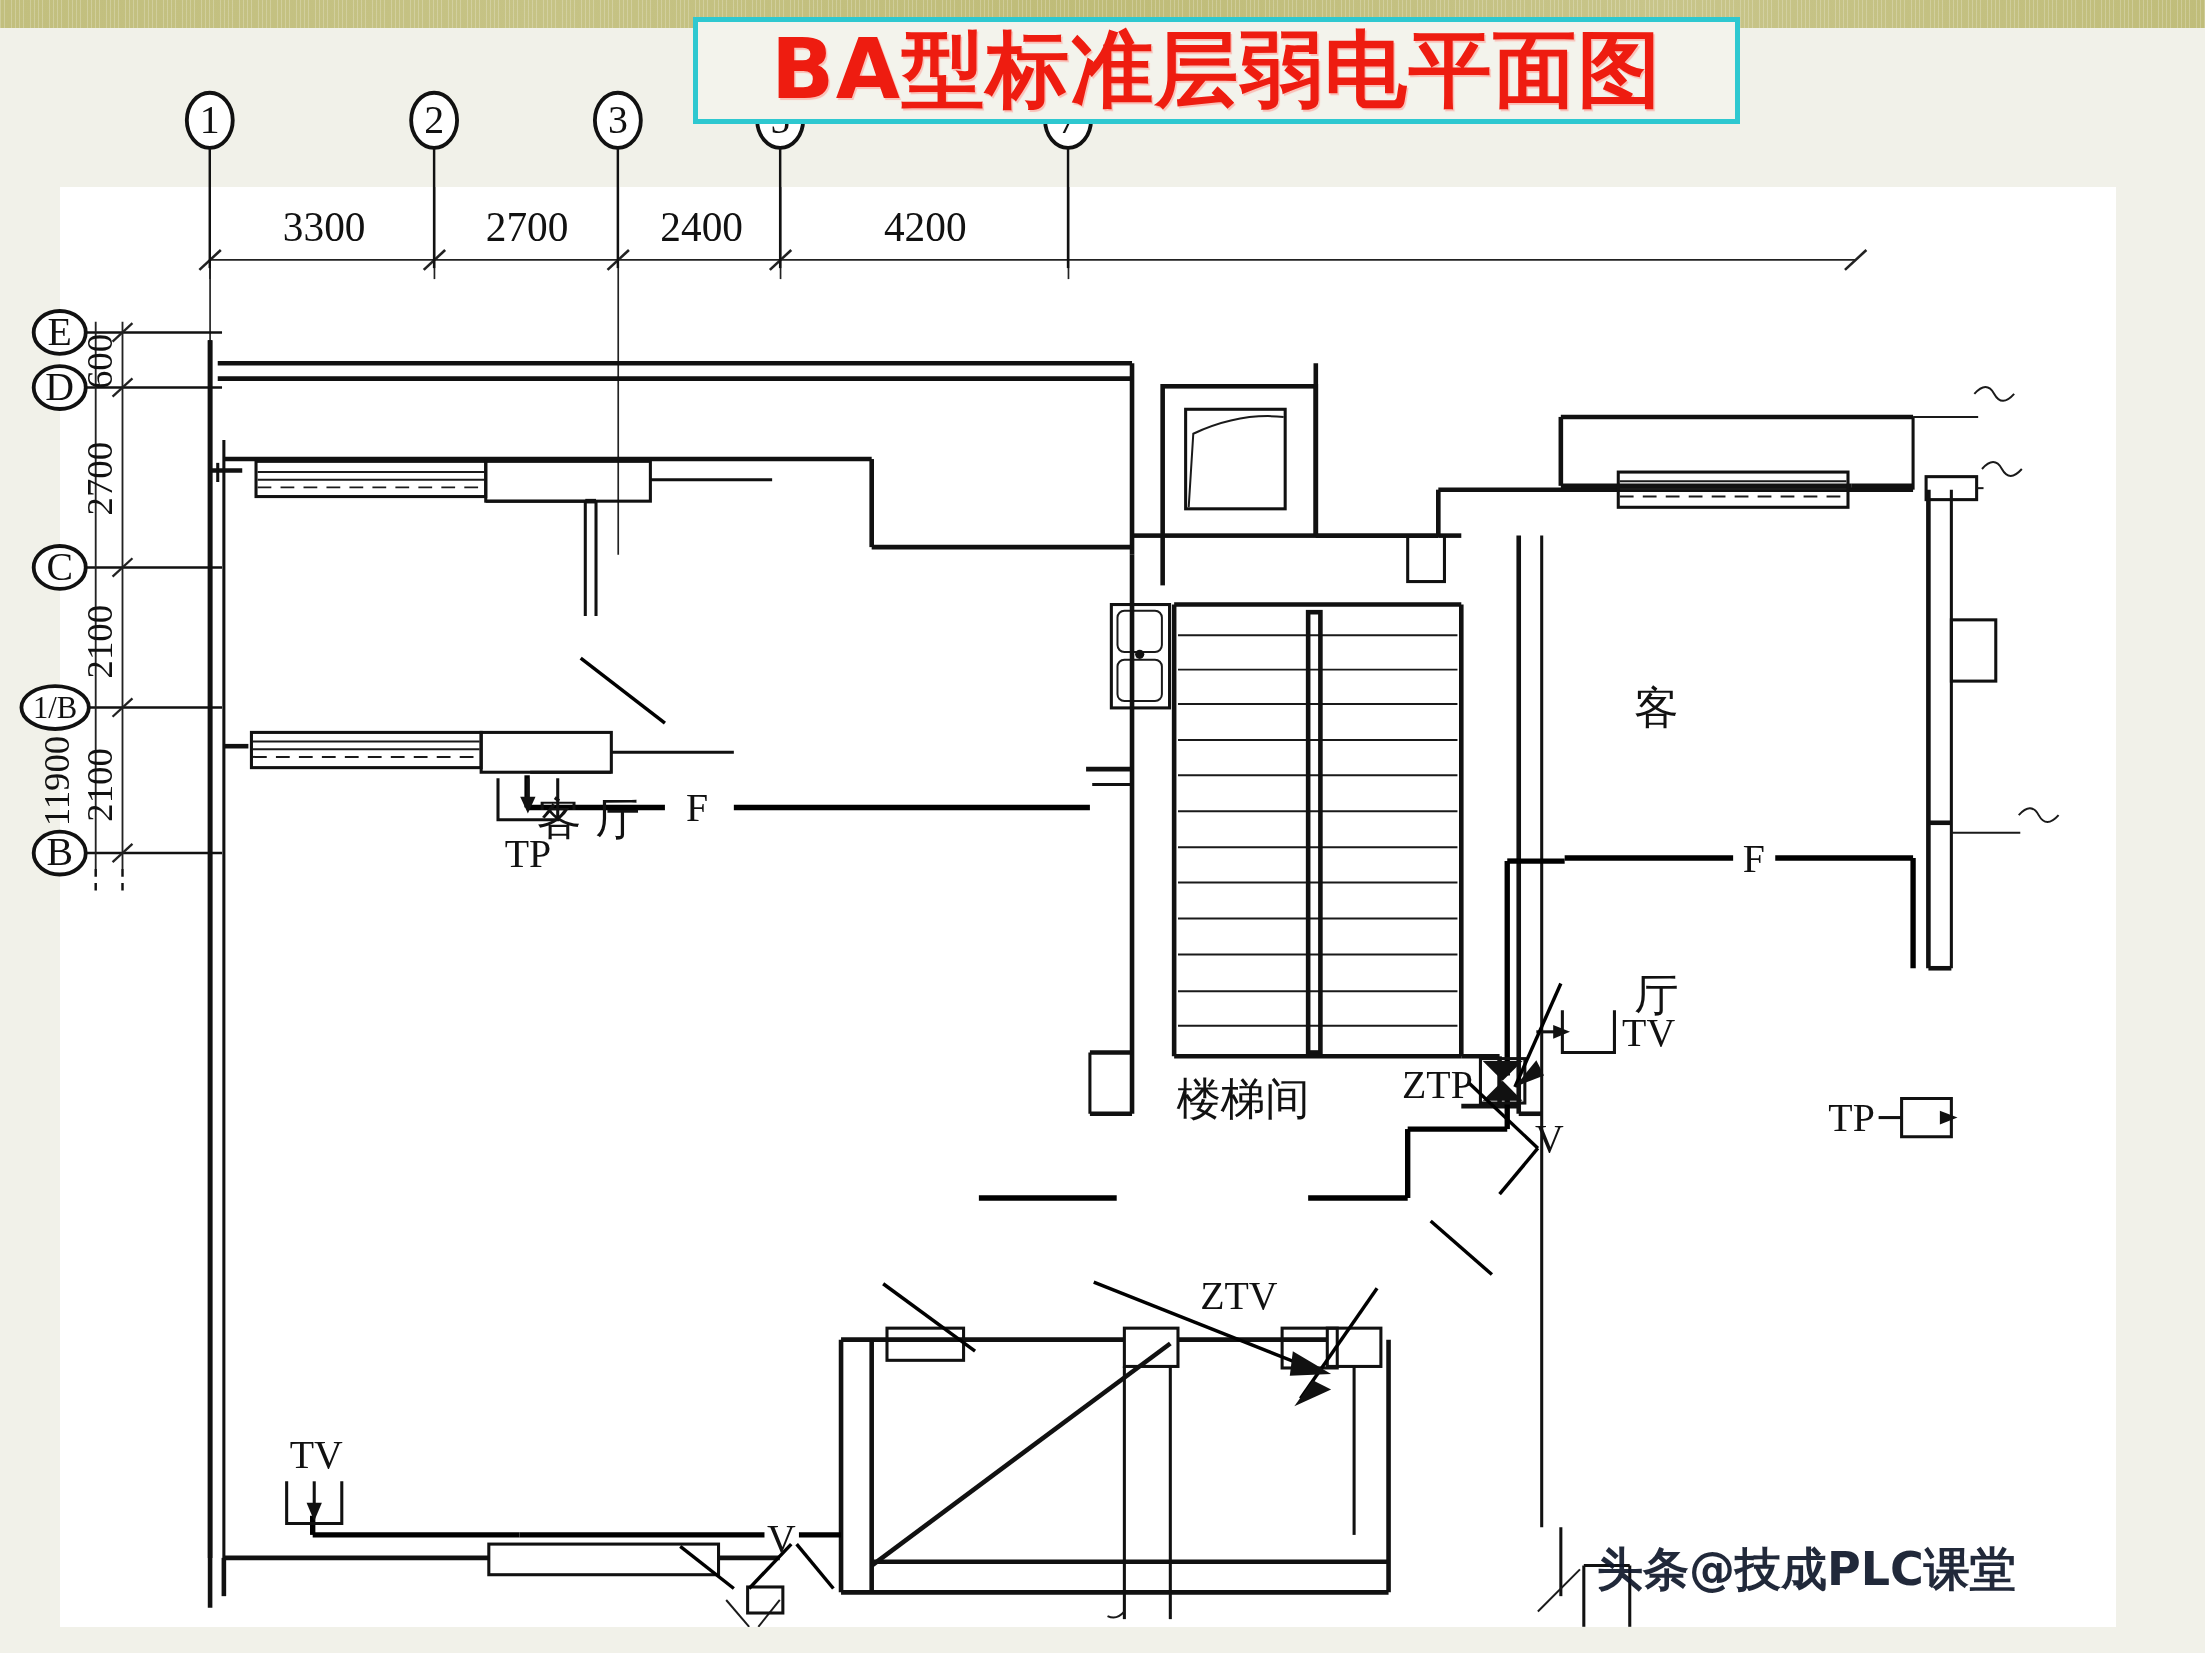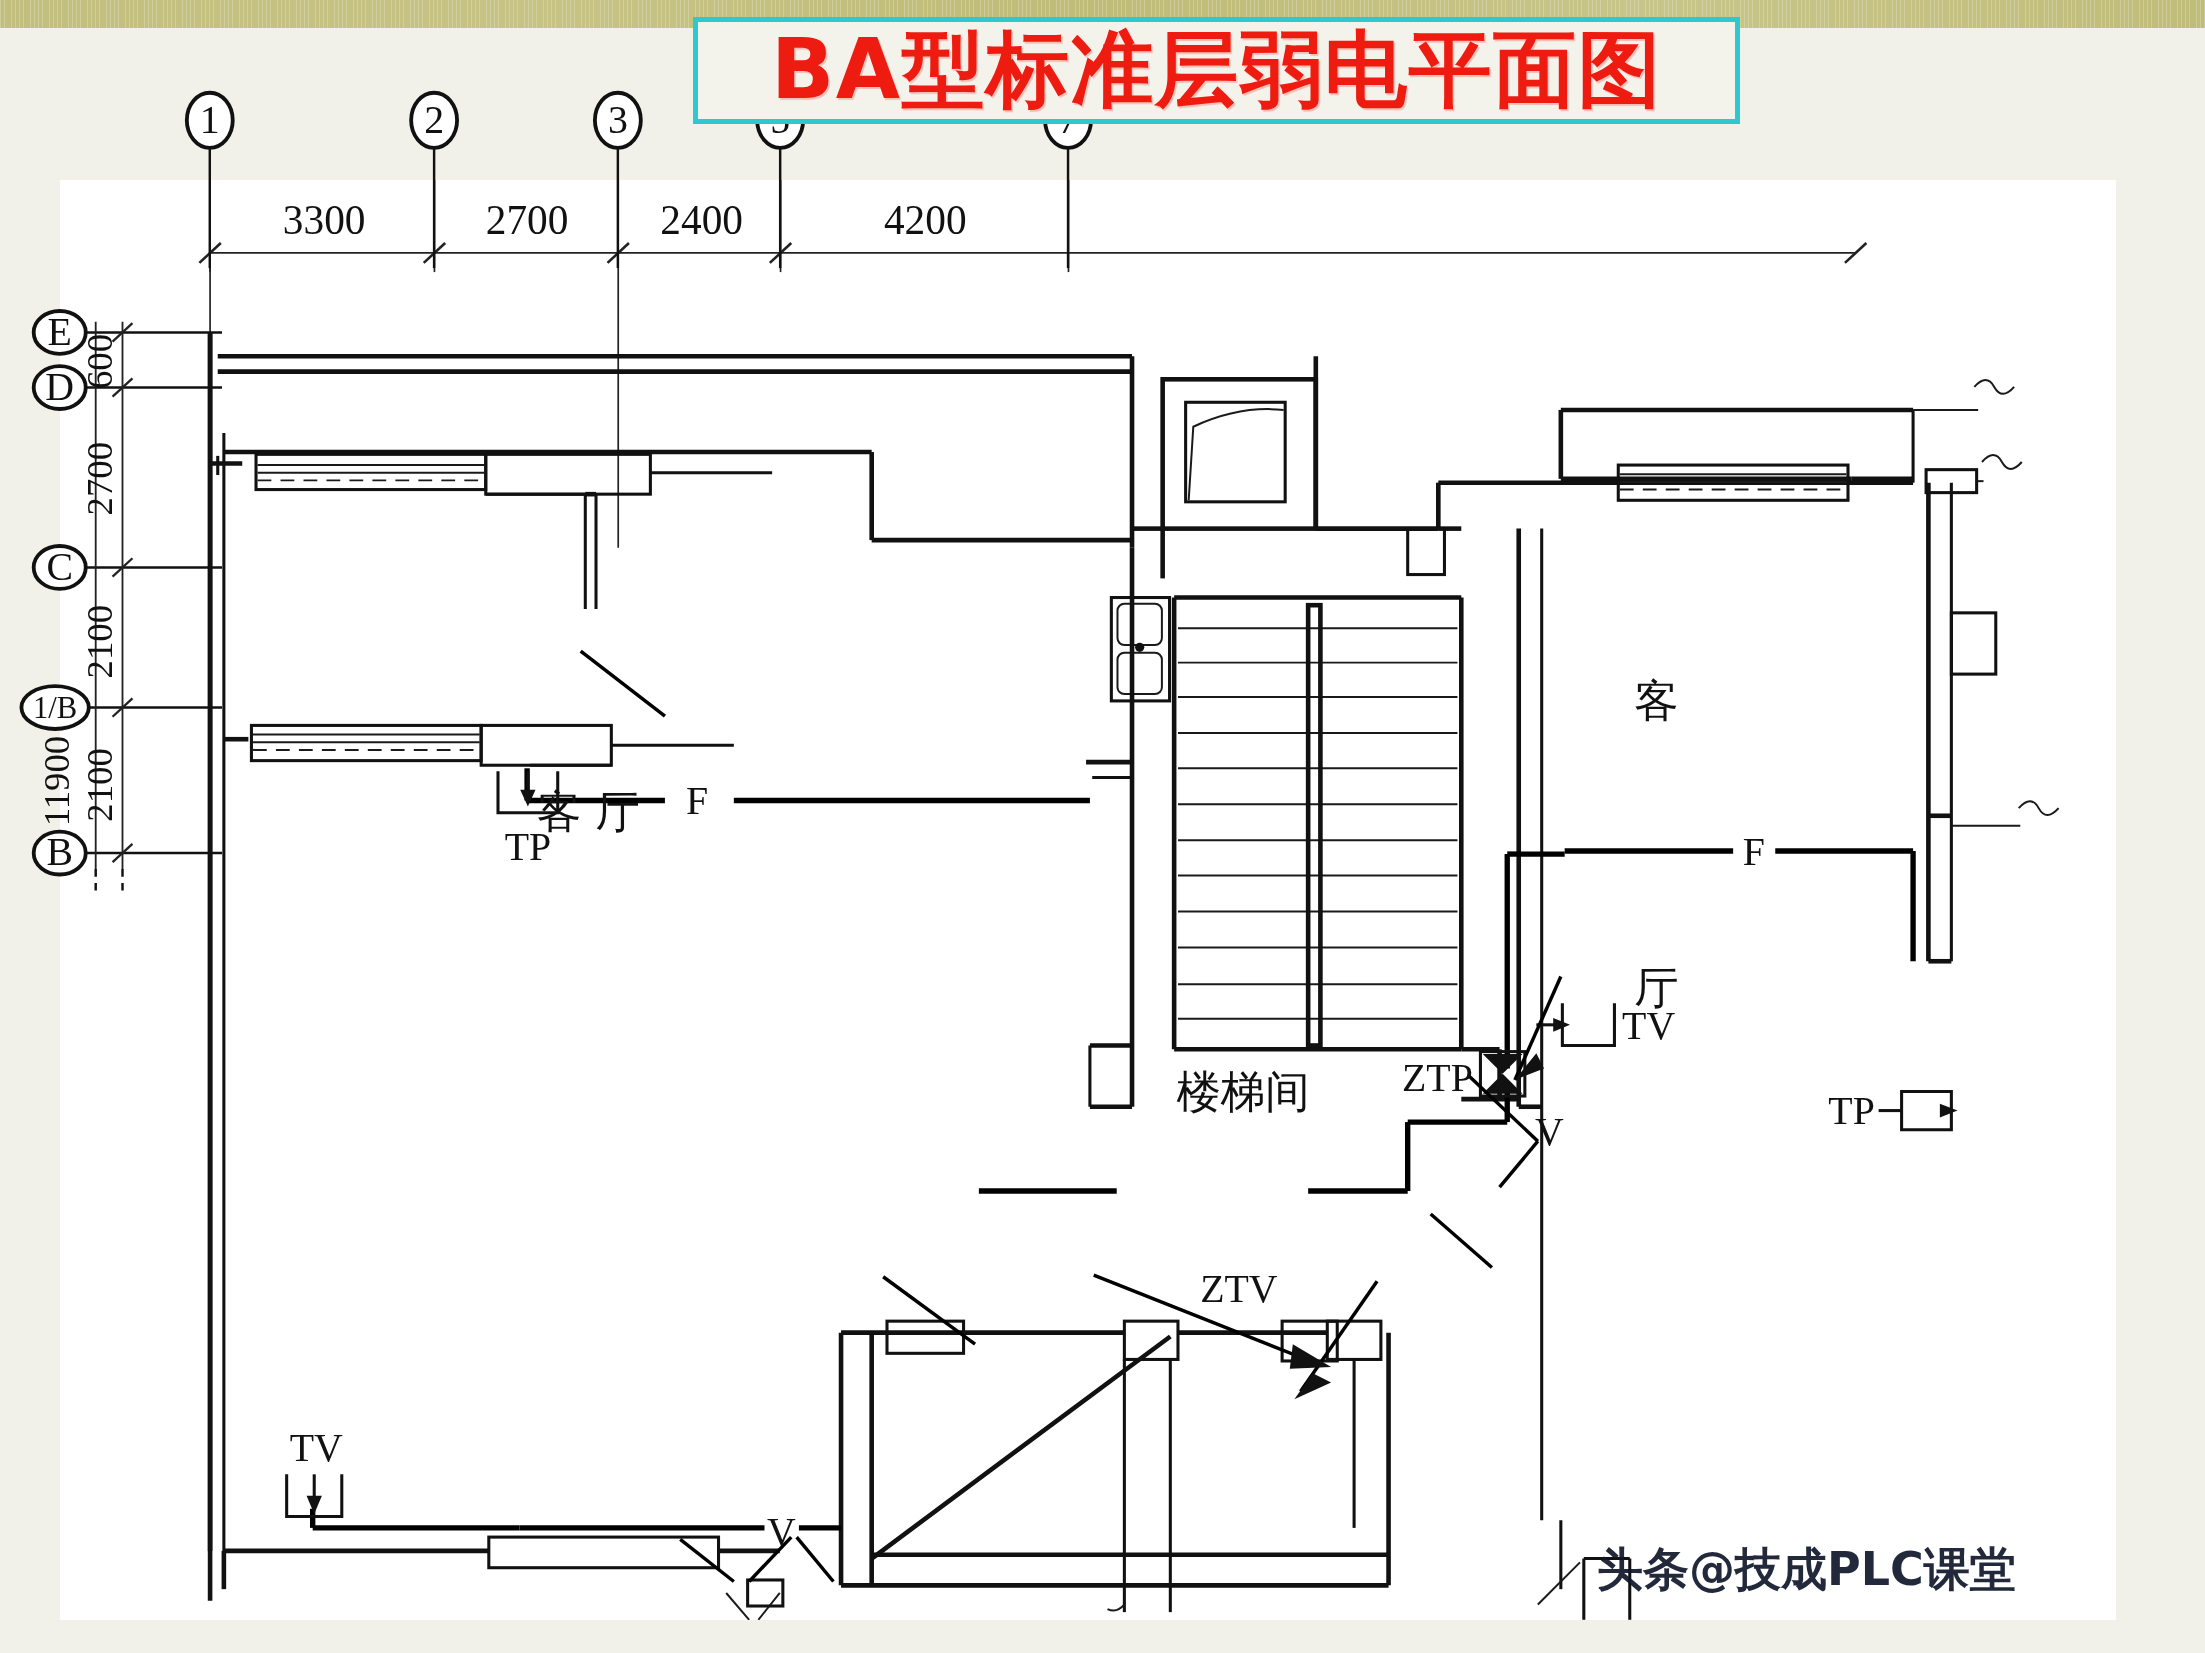--- a/index.html
+++ b/index.html
@@ -36,21 +36,21 @@
     font-family:"DejaVu Sans", sans-serif;
     font-weight:bold;
     font-size:83px;
     color:#ee1c10;
     letter-spacing:1.5px;
     white-space:nowrap;
     text-shadow:1.5px 1.5px 0.8px rgba(255,150,140,.55);
   }
   
   #drawing{
-    position:absolute;left:60px;top:180px;width:2056px;height:1440px;
+    position:absolute;left:60px;top:187px;width:2056px;height:1440px;
     background:#ffffff;
     z-index:3;
   }
   #dwg-svg{position:absolute;left:0;top:0;}
   
   #watermark{
     position:absolute;left:1597px;top:1539px;
     font-family:"DejaVu Sans", sans-serif;
     font-size:46px;font-weight:bold;color:#0f172a;
     white-space:nowrap;

